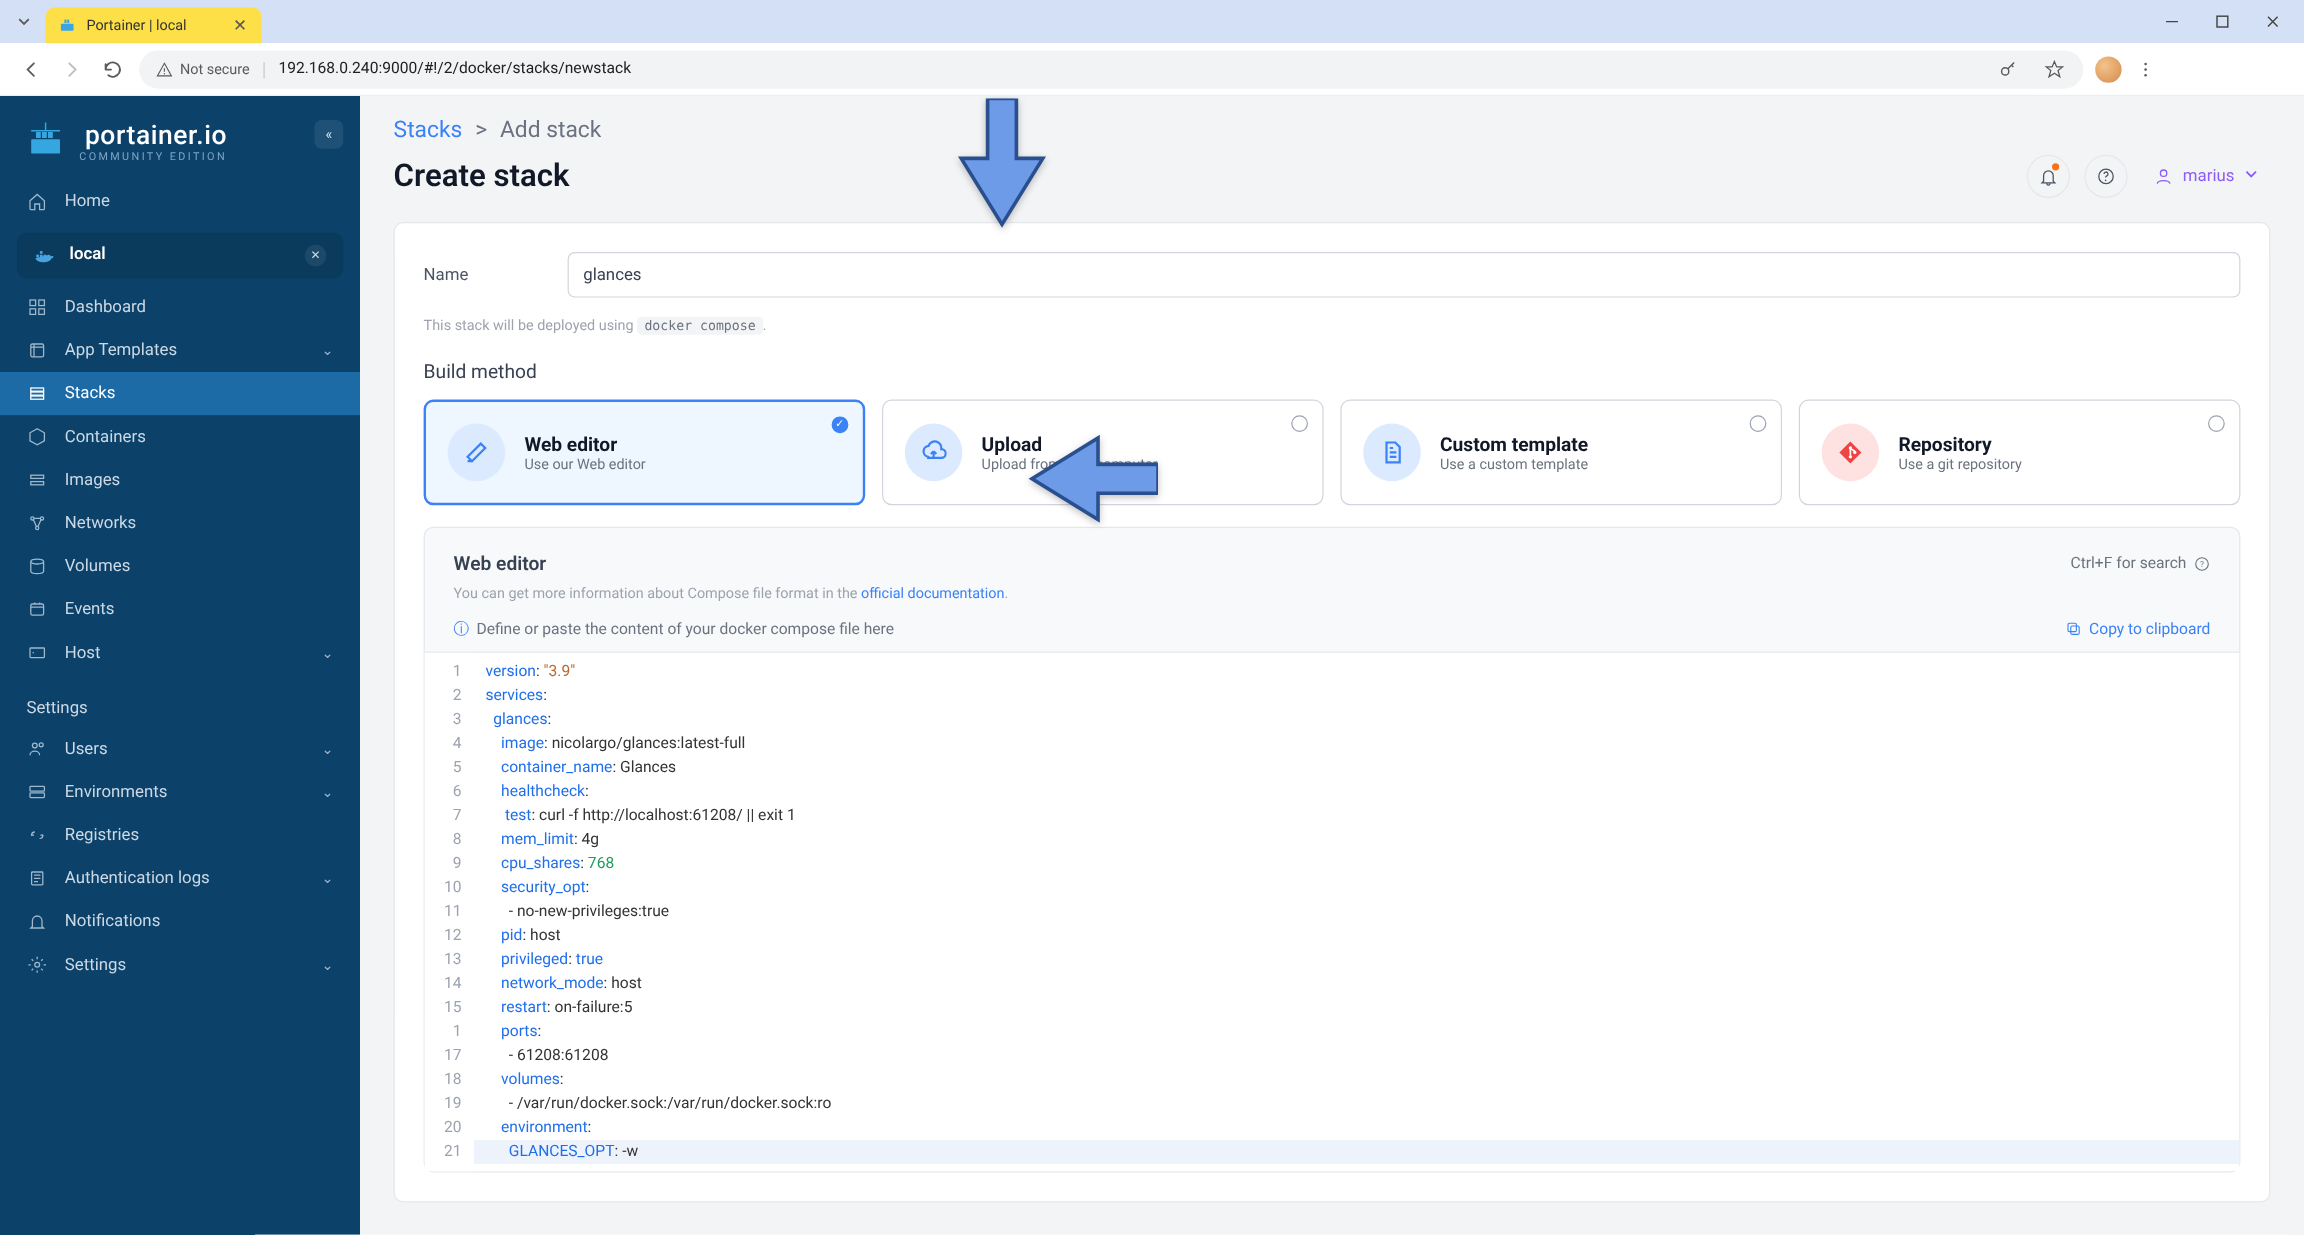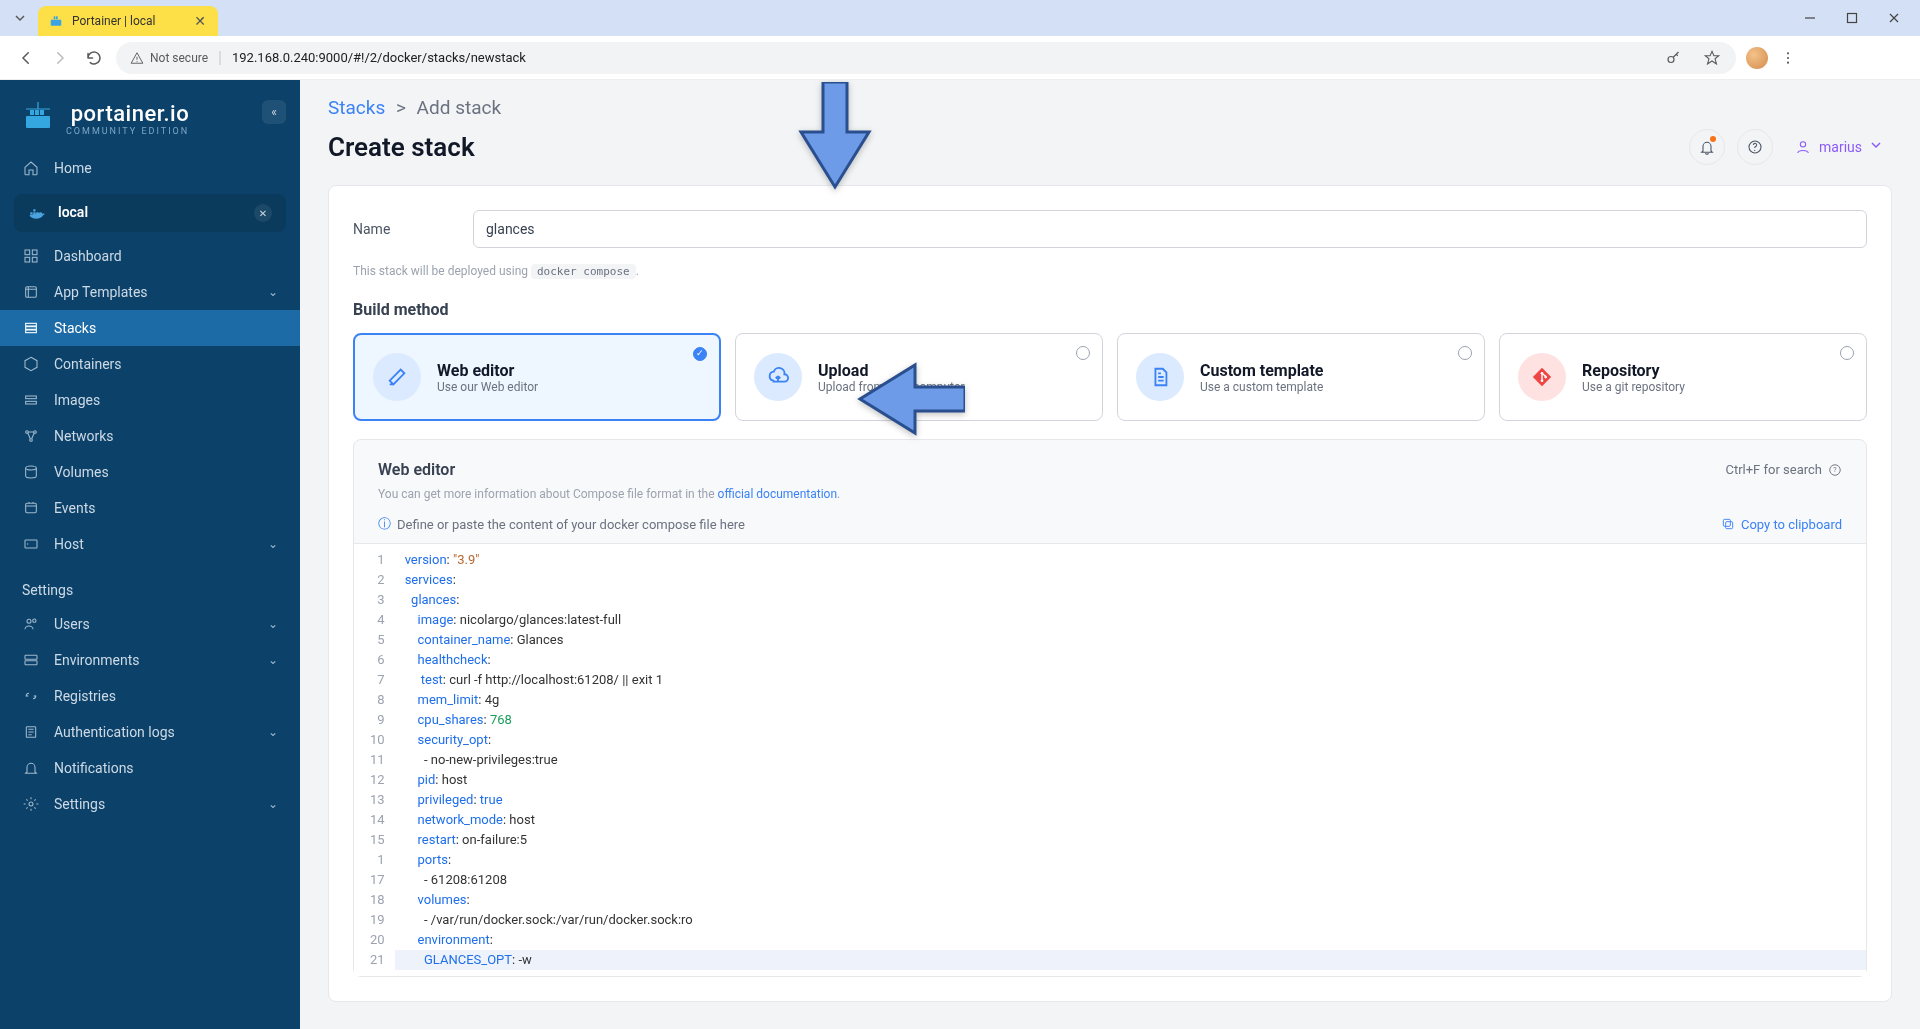--- a/index.html
+++ b/index.html
@@ -59,21 +59,21 @@
 .hicon.bell::after { content:''; position:absolute; top:6px; right:8px; width:6px; height:6px; border-radius:50%; background:#f97316; }
 .user-menu { display:flex; gap:8px; padding: 6px 10px; border-radius: 18px; color:#8b5cf6; font-size:14px; }
 
 .panel { background:#fff; border: 1px solid #e5e7eb; border-radius: 8px; margin-top: 20px; padding: 24px; }
 .form-row { display:flex; align-items:center; gap: 40px; }
 .form-label { width: 80px; font-size: 14px; color:#4b5563; }
 .text-input { flex:1; height: 38px; border: 1px solid #d1d5db; border-radius: 6px; padding: 0 12px; font-size: 14px; color:#374151; }
 .help-text { font-size: 12px; color: #9ca3af; margin-top: 16px; }
 .help-text code { background:#f3f4f6; padding:1px 6px; border-radius:4px; color:#6b7280; font-family: Menlo, Consolas, monospace; font-size:11px; }
 
-.section-title { font-size: 16px; font-weight:700; color:#374151; margin-top: 22px; margin-bottom:14px; }
+.section-title { font-size: 16px; font-weight:400; color:#374151; margin-top: 22px; margin-bottom:14px; }
 .build-methods { display:grid; grid-template-columns: repeat(4, 1fr); gap: 14px; }
 .method-card { border: 1px solid #d1d5db; border-radius: 8px; padding: 18px; display:flex; align-items:center; gap:16px; position:relative; cursor:pointer; background:#fff; }
 .method-card.selected { border: 2px solid #3b82f6; background: #eef6ff; }
 .method-icon { width: 48px; height:48px; border-radius:50%; background:#dbeafe; display:flex; align-items:center; justify-content:center; color:#3b82f6; font-size:20px; }
 .method-icon.git { background:#fee2e2; color:#ef4444; }
 .method-title { font-size:16px; font-weight:700; color:#111827; }
 .method-sub { font-size:12px; color:#6b7280; }
 .method-radio { position:absolute; top:12px; right:12px; width:14px; height:14px; border-radius:50%; border:1px solid #9ca3af; }
 .method-card.selected .method-radio { background:#3b82f6; border-color:#3b82f6; }
 .method-card.selected .method-radio::after { content:'✓'; color:#fff; font-size:9px; position:absolute; top:0; left:2px; }

